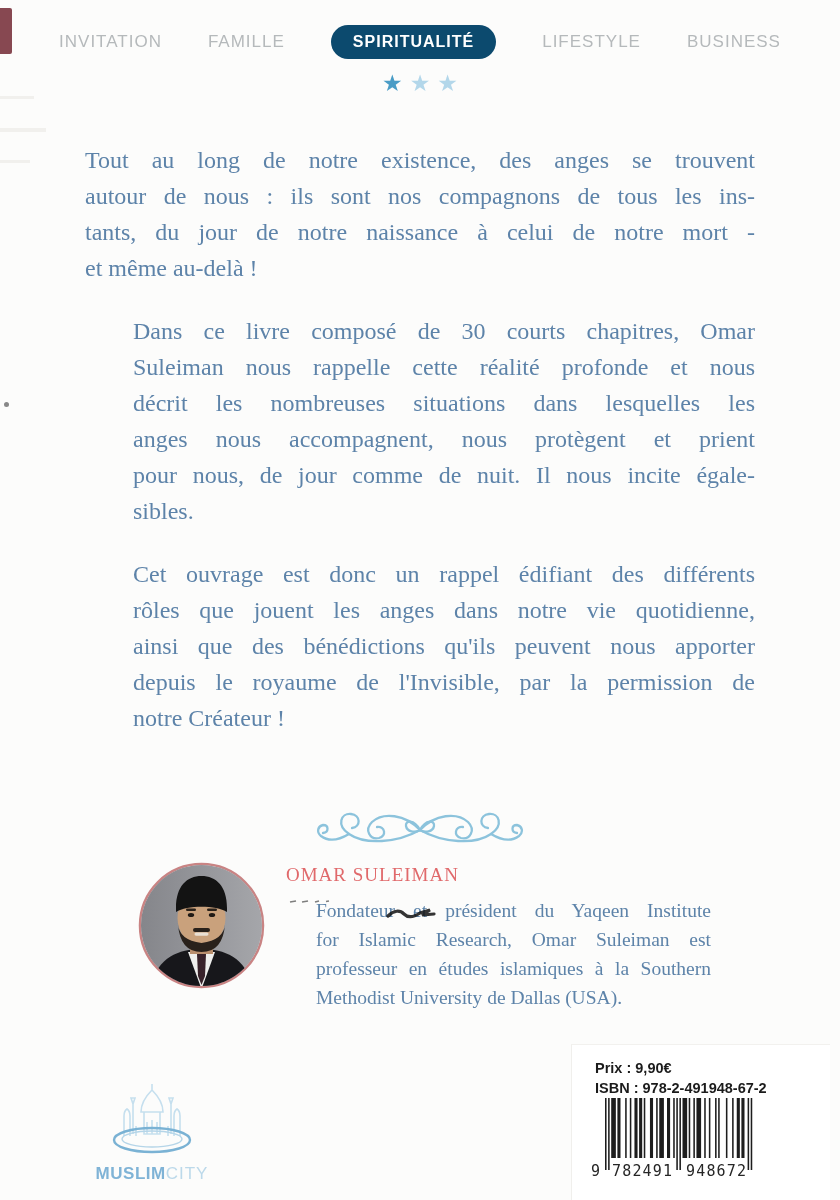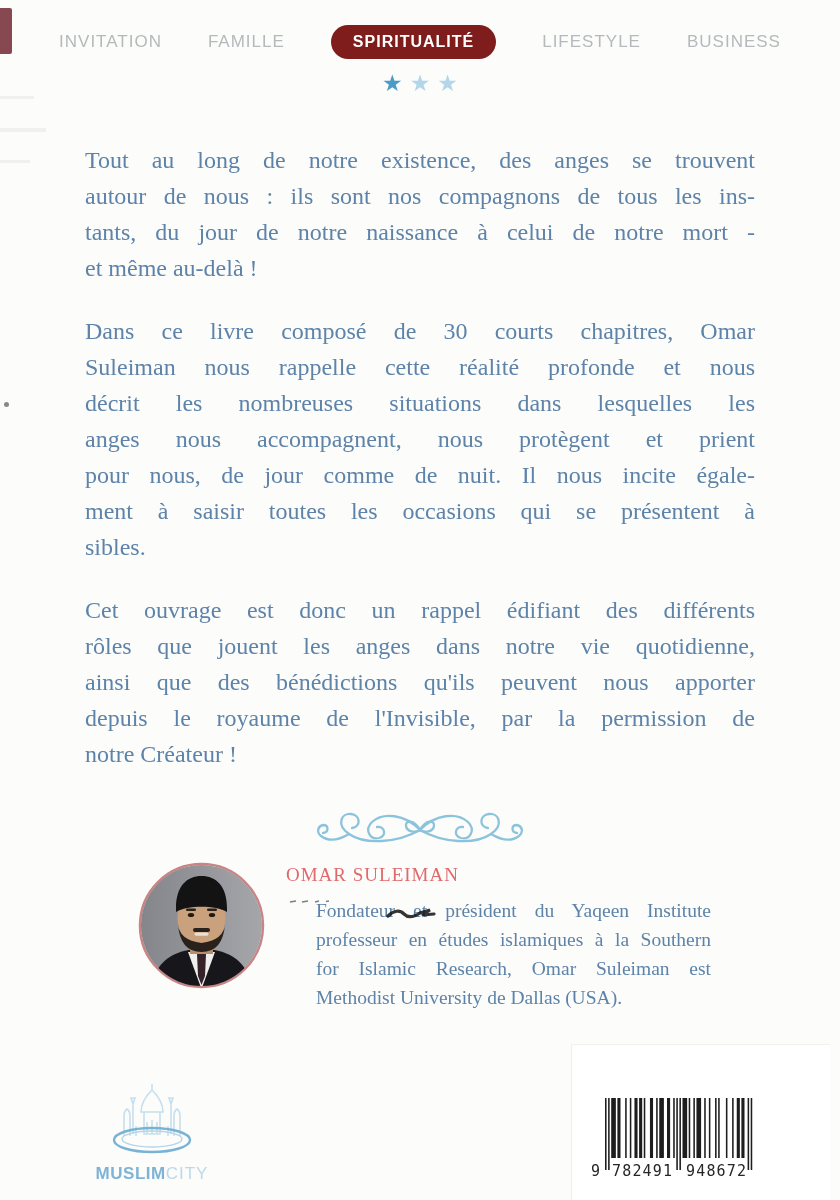--- a/index.html
+++ b/index.html
@@ -3,37 +3,37 @@
 <meta charset="utf-8">
 <style>
   html,body{margin:0;padding:0;background:#e8e8e8;}
   .page{position:relative;width:840px;height:1200px;background:#fcfcfb;overflow:hidden;
         font-family:"Liberation Serif",serif;}
 
   
   .nav{position:absolute;top:25px;left:0;width:840px;display:flex;justify-content:center;
        align-items:center;gap:46px;font-family:"Liberation Sans",sans-serif;}
   .nav-item{color:#b5b9bb;font-size:17px;letter-spacing:1px;font-weight:400;}
-  .nav-item.active{background:#7f1d1d;color:#ffffff;font-weight:700;font-size:16px;
+  .nav-item.active{background:#0c4a6e;color:#ffffff;font-weight:700;font-size:16px;
        padding:8px 22px;border-radius:19px;letter-spacing:1px;}
 
   
   .level{position:absolute;top:72px;left:0;width:840px;text-align:center;}
   .stars{display:flex;justify-content:center;gap:7px;}
   .star{font-size:23px;line-height:1;}
   .star::before{content:"★";}
   .star.filled{color:#4a9cc6;}
   .star.light{color:#b3d7ea;}
   .level-label{margin-top:7px;font-family:"Liberation Sans",sans-serif;font-size:15px;
        letter-spacing:2px;color:#a6cad9;}
 
   
   .content{position:absolute;top:142px;left:85px;width:670px;color:#5d83a9;}
   .para{font-size:24px;line-height:36px;}
-  .para + .para{margin-top:27px;}
+  .para + .para{margin-top:27px;margin-left:48px;}
   .para .line{text-align:justify;text-align-last:justify;}
   .para .line:last-child{text-align-last:left;}
 
   
   .flourish{position:absolute;top:806px;left:0;width:840px;display:flex;justify-content:center;}
 
   
   .author{position:absolute;top:862px;left:138px;display:flex;align-items:flex-start;}
   .avatar{width:127px;height:127px;flex:0 0 auto;}
   .author-text{margin-left:21px;width:425px;position:relative;}
@@ -98,21 +98,20 @@
         <div class="line">autour de nous : ils sont nos compagnons de tous les ins-</div>
         <div class="line">tants, du jour de notre naissance à celui de notre mort -</div>
         <div class="line">et même au-delà !</div>
       </div>
     <div class="para">
         <div class="line">Dans ce livre composé de 30 courts chapitres, Omar</div>
         <div class="line">Suleiman nous rappelle cette réalité profonde et nous</div>
         <div class="line">décrit les nombreuses situations dans lesquelles les</div>
         <div class="line">anges nous accompagnent, nous protègent et prient</div>
         <div class="line">pour nous, de jour comme de nuit. Il nous incite égale-</div>
-        <div class="line">ment à saisir toutes les occasions qui se présentent à</div>
         <div class="line">sibles.</div>
       </div>
     <div class="para">
         <div class="line">Cet ouvrage est donc un rappel édifiant des différents</div>
         <div class="line">rôles que jouent les anges dans notre vie quotidienne,</div>
         <div class="line">ainsi que des bénédictions qu'ils peuvent nous apporter</div>
         <div class="line">depuis le royaume de l'Invisible, par la permission de</div>
         <div class="line">notre Créateur !</div>
       </div>
   </div>
@@ -173,22 +172,22 @@
           <g stroke="#555" stroke-width="1.6">
               <path d="M2 4 L8 3"></path>
               <path d="M14 4 L20 3"></path>
               <path d="M27 4 L31 3"></path>
               <path d="M38 3.5 L41 3"></path>
             </g>
         </svg>
       </div>
       <div class="bio">
           <div class="line">Fondateur et président du Yaqeen Institute</div>
+          <div class="line">for Islamic Research, Omar Suleiman est</div>
           <div class="line">professeur en études islamiques à la Southern</div>
-          <div class="line">for Islamic Research, Omar Suleiman est</div>
           <div class="line">Methodist University de Dallas (USA).</div>
         </div>
       <div class="ink-scribble">
         <svg width="52" height="16" viewBox="0 0 52 16">
           <path d="M2 10 C8 4 14 4 18 8 C22 12 28 11 34 7 L44 4 L36 9 L48 8" stroke="#121212" stroke-width="3.2" fill="none" stroke-linecap="round"></path>
         </svg>
       </div>
     </div>
   </div>
 
@@ -206,20 +205,24 @@
       </g>
       <ellipse cx="52" cy="62" rx="38" ry="12" stroke="#7ab2d4" stroke-width="2.4" fill="none"></ellipse>
       <ellipse cx="52" cy="61" rx="30" ry="8" stroke="#b5d5e8" stroke-width="1.4" fill="none"></ellipse>
     </svg>
     <div class="wordmark">
       <span class="bold">MUSLIM</span><span class="light">CITY</span>
     </div>
   </div>
 
   <div class="sticker">
+    <div class="price-lines">
+      <div>Prix : 9,90€</div>
+      <div>ISBN : 978-2-491948-67-2</div>
+    </div>
     <div class="barcode-wrap">
       <svg class="barcode-svg" width="170" height="82" viewBox="0 0 170 82">
         <g id="bars" fill="#1d1d1d">
             <rect x="14.00" y="0" width="1.55" height="72"></rect>
             <rect x="17.10" y="0" width="1.55" height="72"></rect>
             <rect x="20.20" y="0" width="4.65" height="60"></rect>
             <rect x="26.40" y="0" width="3.10" height="60"></rect>
             <rect x="34.15" y="0" width="1.55" height="60"></rect>
             <rect x="38.80" y="0" width="1.55" height="60"></rect>
             <rect x="43.45" y="0" width="3.10" height="60"></rect>

